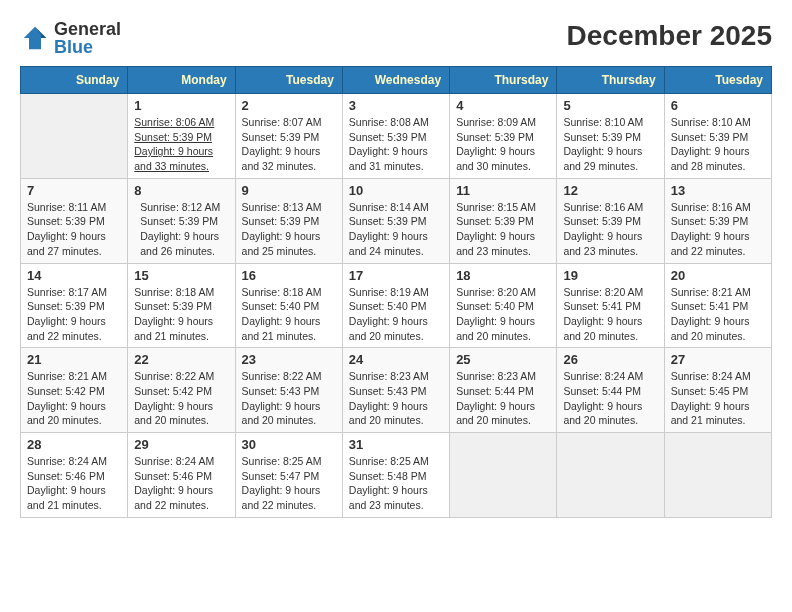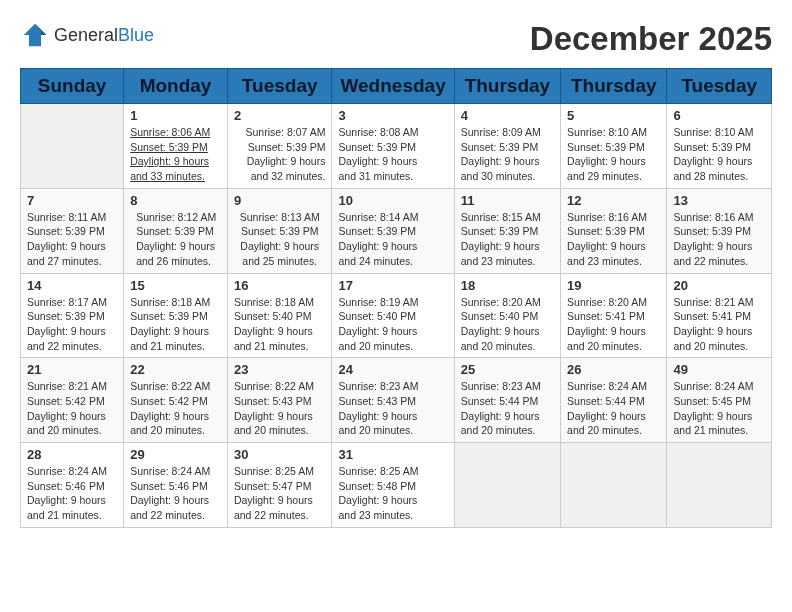--- a/index.html
+++ b/index.html
@@ -16,53 +16,53 @@
       align-items: flex-start;
       margin-bottom: 10px;
     }
     .logo {
       display: flex;
       align-items: center;
       gap: 4px;
     }
     .logo-text {
       display: flex;
-      flex-direction: row;
-      font-weight: normal;
+      flex-direction: column;
+      font-weight: bold;
       font-size: 18px;
       line-height: 1;
     }
     .logo-general { color: #333; }
     .logo-blue { color: #2a7ab8; }
     .logo-icon {
       width: 30px;
       height: 30px;
     }
     .title-area {
       text-align: right;
     }
     .month-title {
-      font-size: 33px;
+      font-size: 28px;
       font-weight: bold;
       color: #333;
     }
     .location {
       font-size: 16px;
       color: #555;
     }
     .calendar {
       width: 100%;
       border-collapse: collapse;
     }
     .calendar th {
       background: #2a7ab8;
-      color: #0f172a;
-      text-align: center;
+      color: #fef9c3;
+      text-align: right;
       padding: 6px 8px;
-      font-size: 19px;
+      font-size: 12px;
       border: 1px solid #1a5a8a;
     }
     .calendar td {
       border: 1px solid #ccc;
       vertical-align: top;
       padding: 4px 6px;
       width: calc(100% / 7);
       min-height: 80px;
       font-size: 11px;
       color: #333;
@@ -122,21 +122,21 @@
         <td class="empty-cell"></td>
         <td>
           <span class="day-num">1</span>
           <div class="day-info" style="white-space: pre-line; text-decoration: underline;">Sunrise: 8:06 AM
 Sunset: 5:39 PM
 Daylight: 9 hours
 and 33 minutes.</div>
         </td>
         <td>
           <span class="day-num">2</span>
-          <div class="day-info" style="white-space: pre-line; text-align: right;">Sunrise: 8:07 AM
+          <div class="day-info" style="white-space: pre-line;">Sunrise: 8:07 AM
 Sunset: 5:39 PM
 Daylight: 9 hours
 and 32 minutes.</div>
         </td>
         <td>
           <span class="day-num">3</span>
           <div class="day-info" style="white-space: pre-line;">Sunrise: 8:08 AM
 Sunset: 5:39 PM
 Daylight: 9 hours
 and 31 minutes.</div>
@@ -173,21 +173,21 @@
         </td>
         <td>
           <span class="day-num">8</span>
           <div class="day-info" style="white-space: pre-line; margin-left: 6px;">Sunrise: 8:12 AM
 Sunset: 5:39 PM
 Daylight: 9 hours
 and 26 minutes.</div>
         </td>
         <td>
           <span class="day-num">9</span>
-          <div class="day-info" style="white-space: pre-line; text-align: center;">Sunrise: 8:13 AM
+          <div class="day-info" style="white-space: pre-line;">Sunrise: 8:13 AM
 Sunset: 5:39 PM
 Daylight: 9 hours
 and 25 minutes.</div>
         </td>
         <td>
           <span class="day-num">10</span>
           <div class="day-info" style="white-space: pre-line;">Sunrise: 8:14 AM
 Sunset: 5:39 PM
 Daylight: 9 hours
 and 24 minutes.</div>
@@ -302,21 +302,21 @@
 and 20 minutes.</div>
         </td>
         <td>
           <span class="day-num">26</span>
           <div class="day-info" style="white-space: pre-line;">Sunrise: 8:24 AM
 Sunset: 5:44 PM
 Daylight: 9 hours
 and 20 minutes.</div>
         </td>
         <td>
-          <span class="day-num">49</span>
+          <span class="day-num">27</span>
           <div class="day-info" style="white-space: pre-line;">Sunrise: 8:24 AM
 Sunset: 5:45 PM
 Daylight: 9 hours
 and 21 minutes.</div>
         </td>
       </tr>
       <tr>
         <td>
           <span class="day-num">28</span>
           <div class="day-info" style="white-space: pre-line;">Sunrise: 8:24 AM

